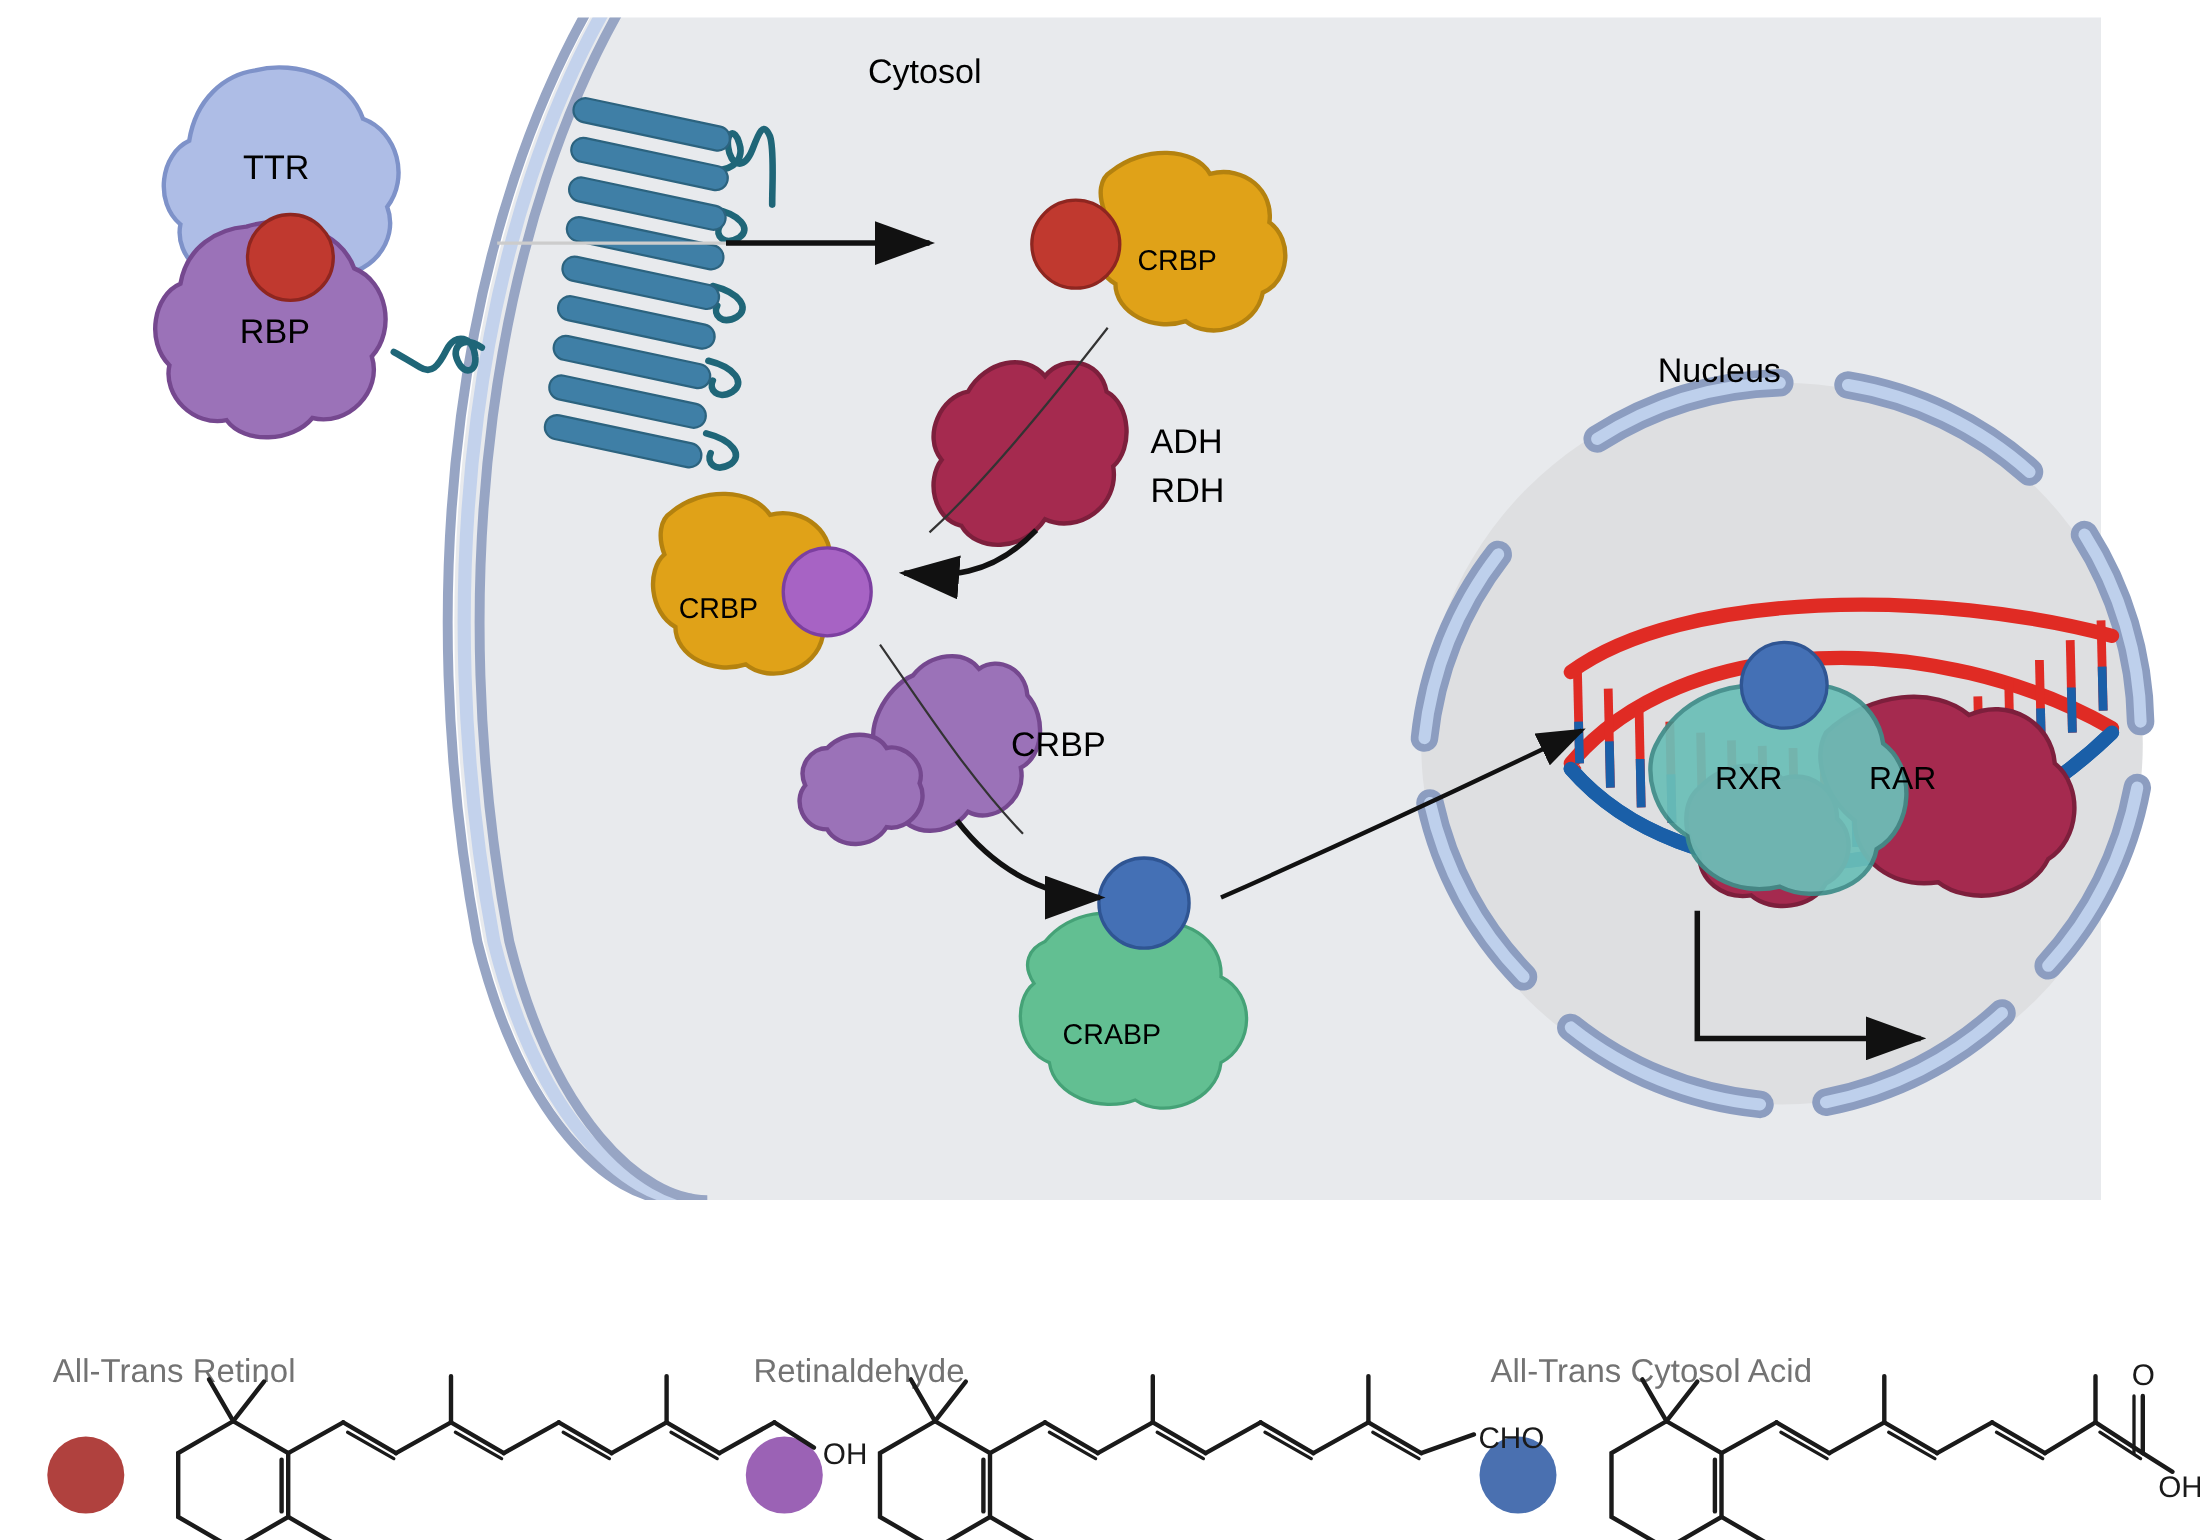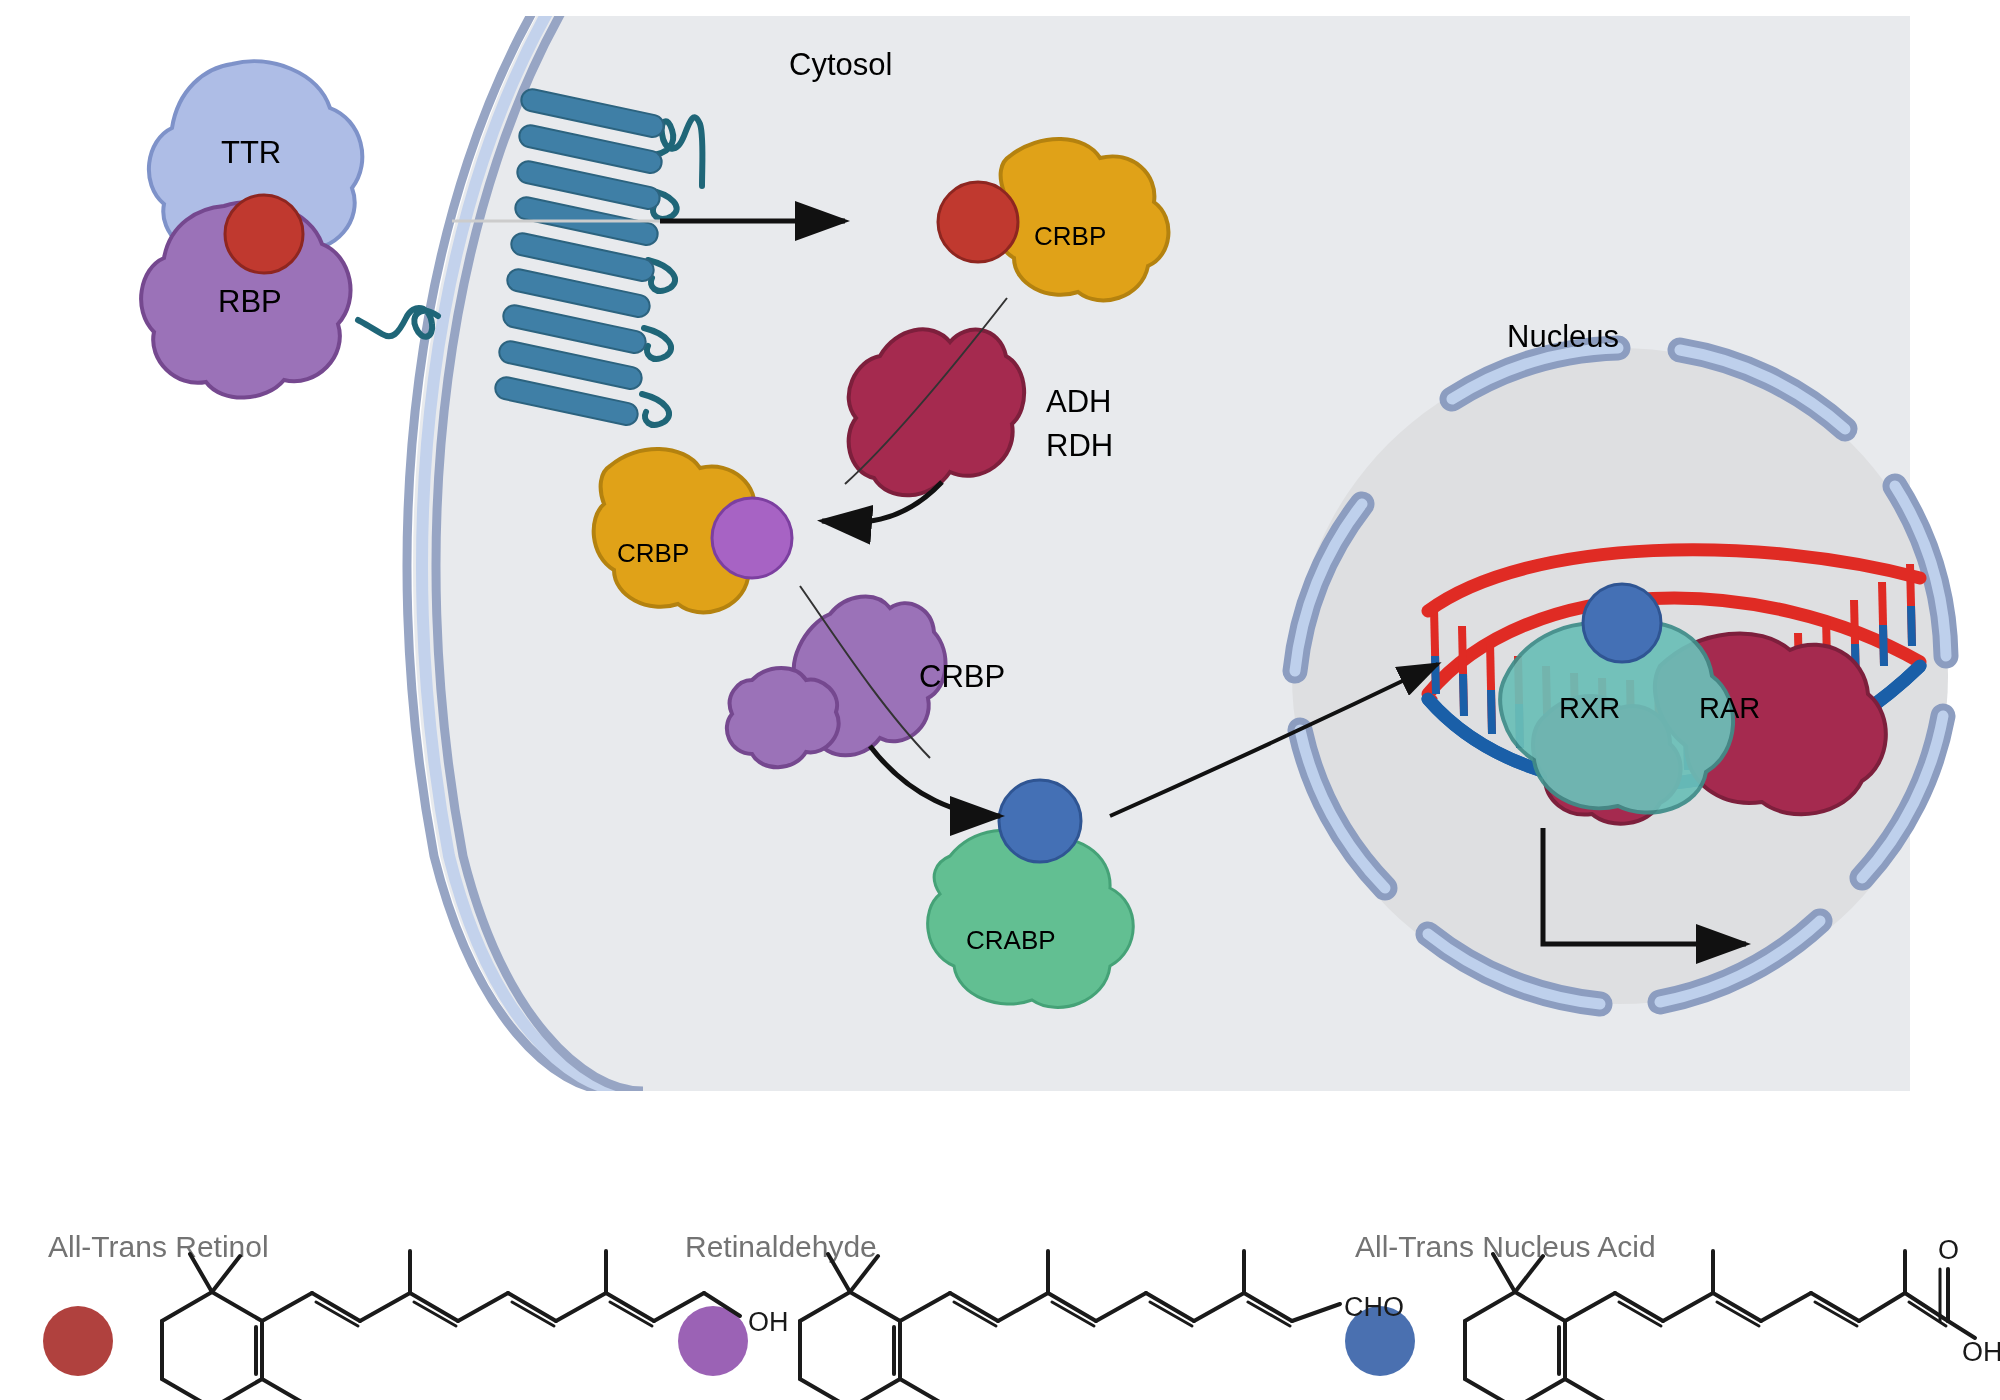--- a/index.html
+++ b/index.html
@@ -223,21 +223,21 @@
   <div class="lbl lbl-raldh">CRBP</div>
   <div class="lbl lbl-crabp">CRABP</div>
   <div class="lbl lbl-rxr">RXR</div>
   <div class="lbl lbl-rar">RAR</div>
 
   <div class="lbl" style="font-size:31px;left:221px;top:119px;">TTR</div>
   <div class="lbl" style="font-size:31px;left:218px;top:268px;">RBP</div>
 
   <div class="legend-title lt1">All-Trans Retinol</div>
   <div class="legend-title lt2">Retinaldehyde</div>
-  <div class="legend-title lt3">All-Trans Nucleus Acid</div>
+  <div class="legend-title lt3">All-Trans Cytosol Acid</div>
 
   <svg class="layer" viewBox="0 0 2000 1400">
 
     <circle cx="78" cy="1325" r="35" fill="#b0413e"></circle>
     <circle cx="713" cy="1325" r="35" fill="#9b62b5"></circle>
     <circle cx="1380" cy="1325" r="35" fill="#4a70b0"></circle>
 
     <g fill="none" stroke="#1a1a1a" stroke-width="4" stroke-linecap="round">
 
       <path d="M162,1305 L162,1363 L212,1392 L262,1363 L262,1305 L212,1276 Z"></path>

